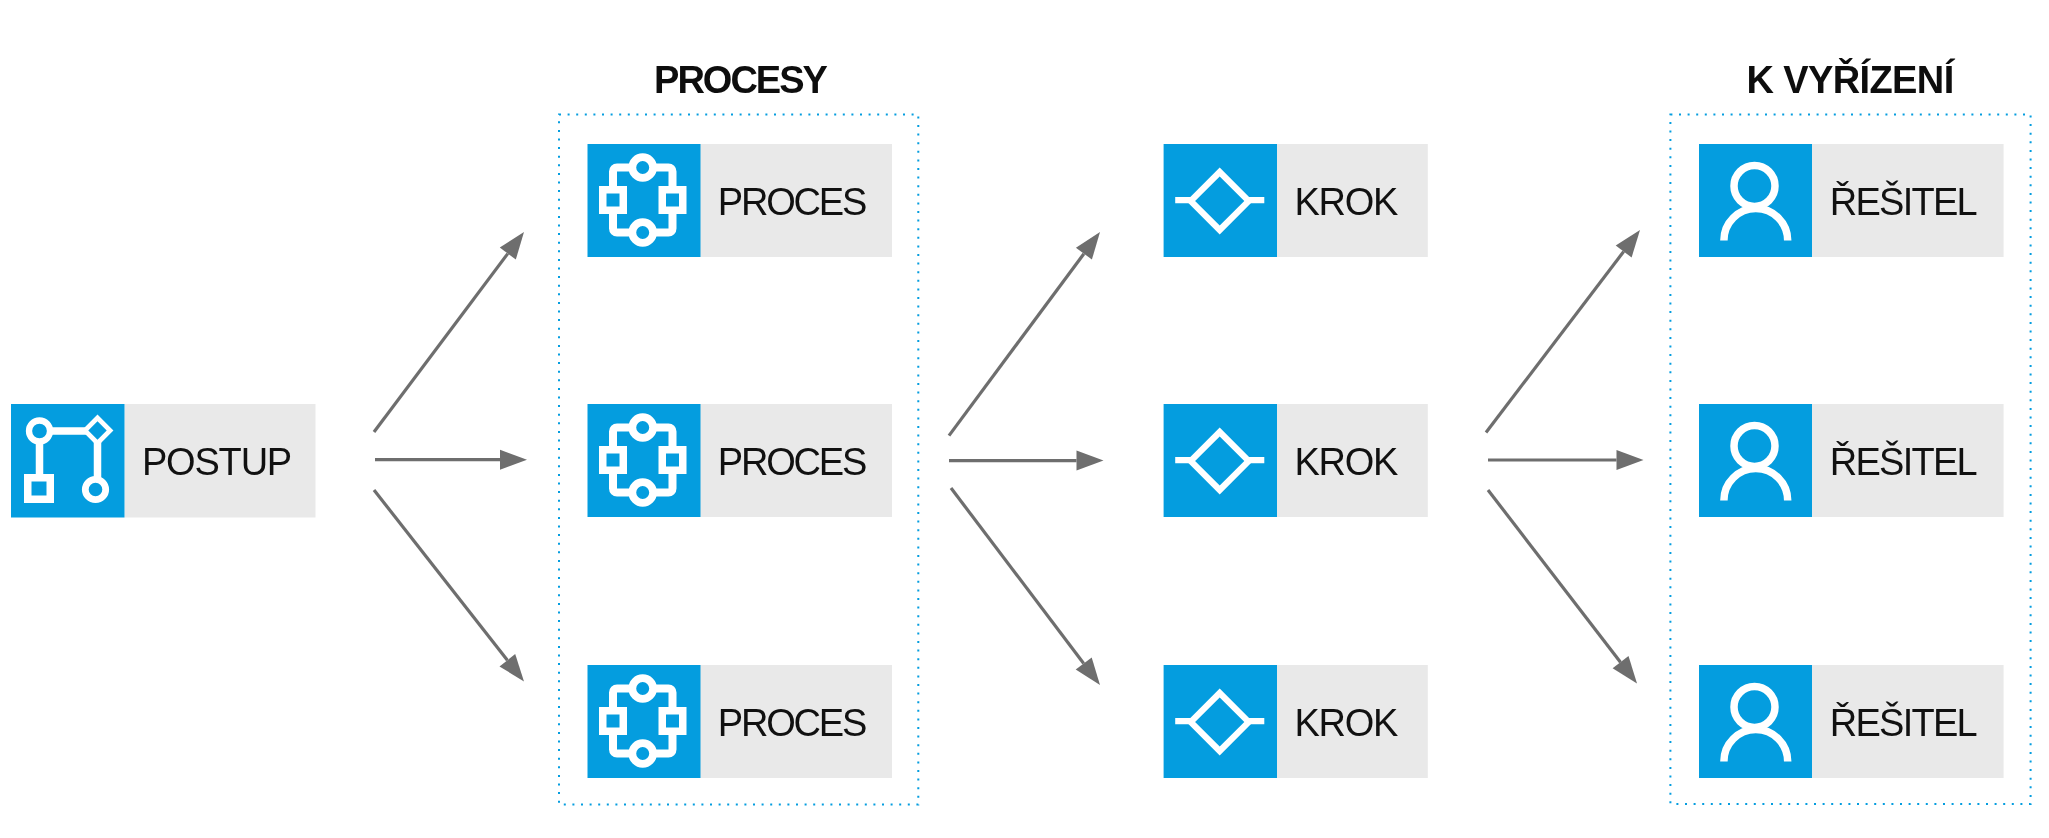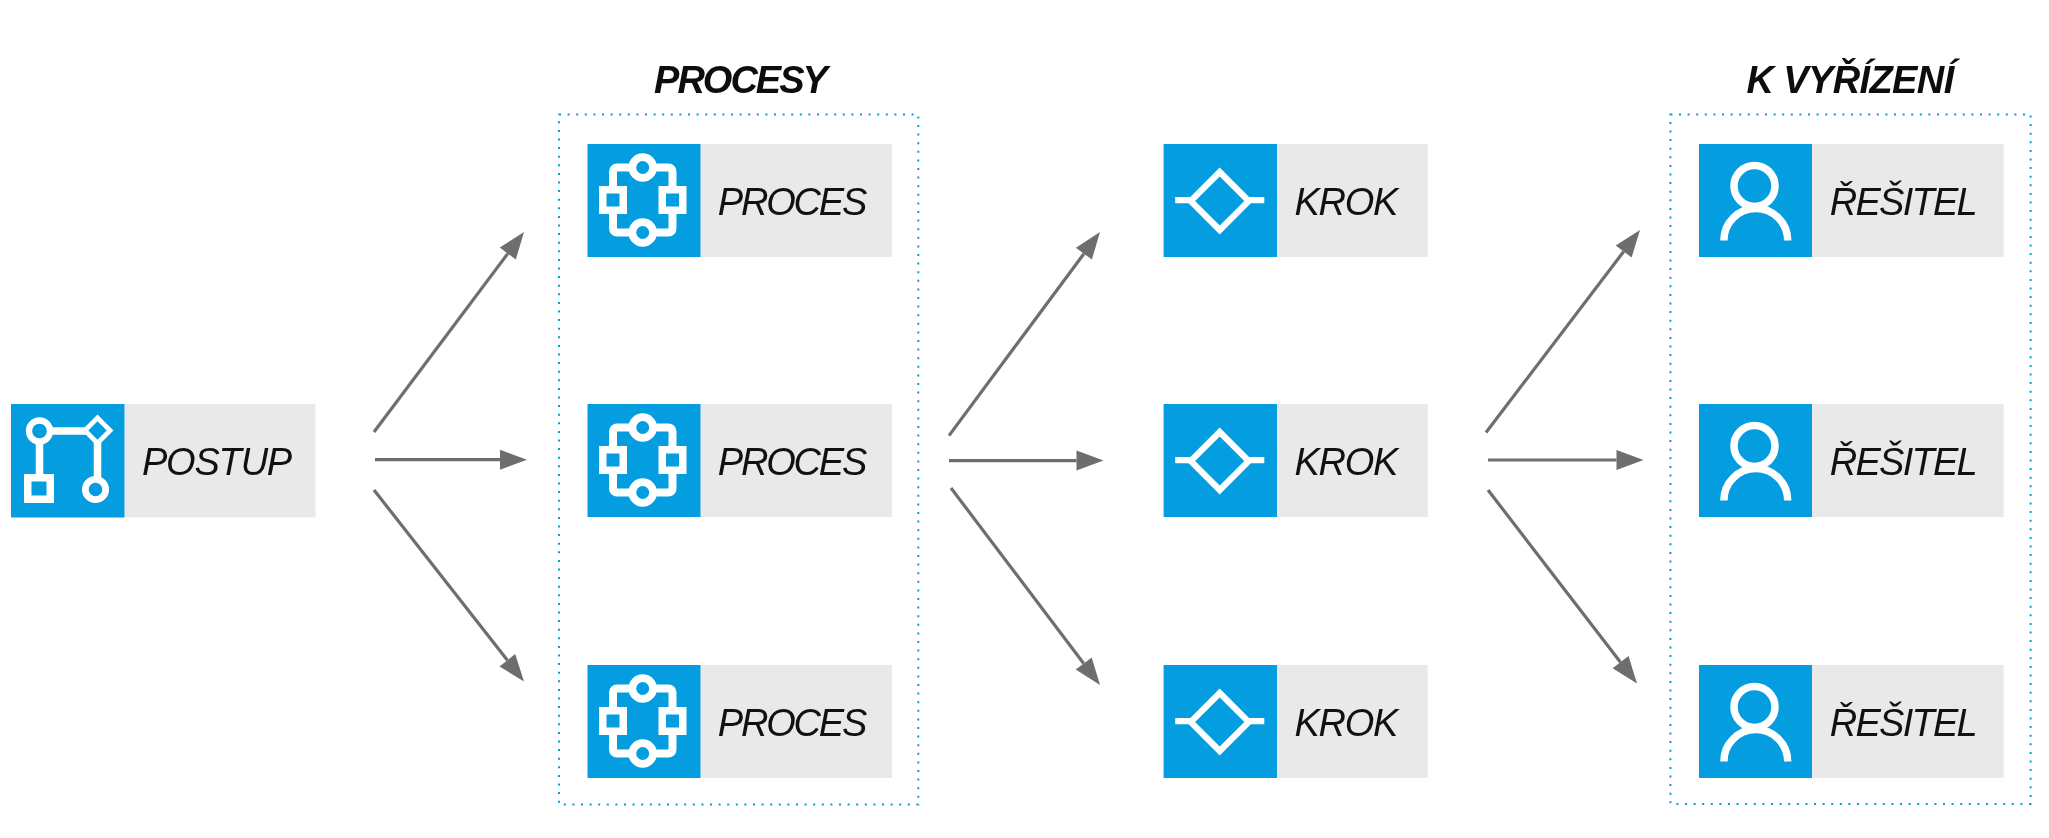--- a/index.html
+++ b/index.html
@@ -1,16 +1,16 @@
 <!DOCTYPE html>
 <html><head>
 <meta charset="utf-8">
 <style>
   html,body{margin:0;padding:0;background:#ffffff;}
-  #canvas{position:relative;width:2049px;height:838px;background:#ffffff;overflow:hidden;font-style:italic;}
+  #canvas{position:relative;width:2049px;height:838px;background:#ffffff;overflow:hidden;}
   svg{display:block;}
 </style>
 </head>
 <body>
 <div id="canvas">
 <svg width="2049" height="838" viewBox="0 0 2049 838" xmlns="http://www.w3.org/2000/svg">
   <defs>
     <g id="icon-postup">
       <rect x="0" y="0" width="113.5" height="113.5" fill="#049ddf"></rect>
       <g stroke="#ffffff" fill="none">

